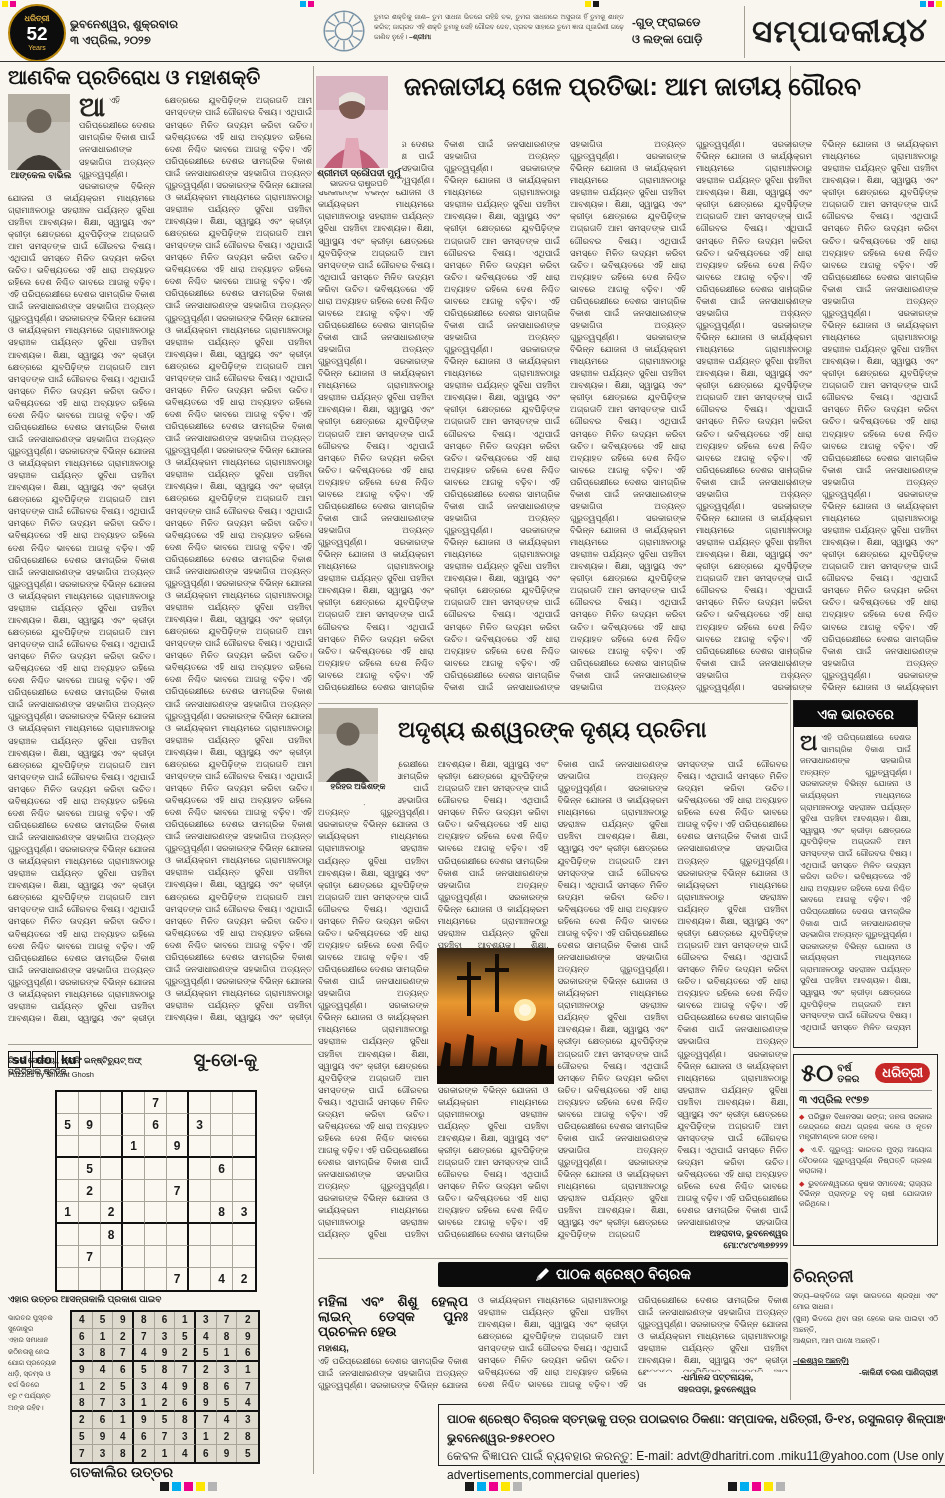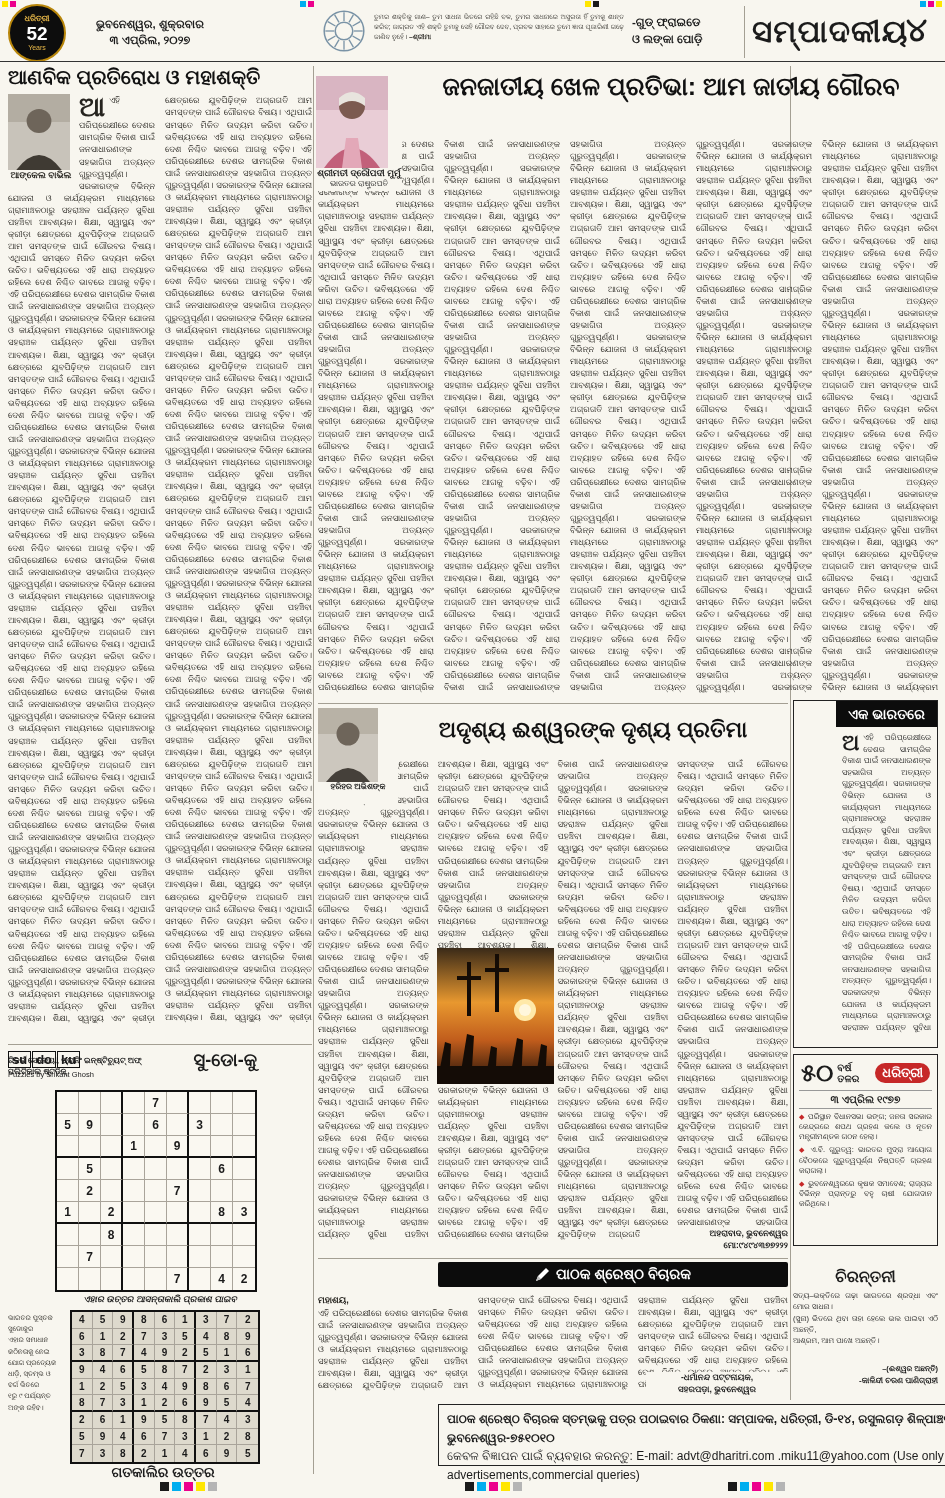--- a/index.html
+++ b/index.html
@@ -1,19 +1,19 @@
 <!DOCTYPE html>
 <html><head>
 <meta charset="utf-8">
 <style>
   html,body{margin:0;padding:0;background:#d9d9d9;font-family:"Liberation Sans","DejaVu Sans",sans-serif;}
   .page{position:relative;width:945px;height:1498px;margin:0 auto;background:#f8f6ef;color:#1b1b1b;overflow:hidden;}
   .abs{position:absolute;}
   .bold{font-weight:bold;}
-  .center{text-align:center;}
+  .center{text-align:left;}
   .jtext{text-align:justify;overflow:hidden;}
   .body-txt{font-size:8.5px;line-height:1.42;color:#26241f;}
   .cols2{column-count:2;column-gap:10px;}
   .cols3{column-count:3;column-gap:10px;}
   .cols4{column-count:4;column-gap:9px;}
   .cols5{column-count:5;column-gap:10px;}
   .dropcap{float:left;font-size:27px;font-weight:bold;line-height:.85;padding:2px 4px 0 0;}
   .vrule{width:1px;background:#a49f93;}
   .hrule{height:1px;background:#a49f93;}
   .headline{font-weight:bold;color:#111;line-height:1.12;}
@@ -184,21 +184,21 @@
         <path d="M98 136 L104 96 L110 98 L108 136 Z"></path>
         <rect y="118" width="117" height="18"></rect>
       </g>
     </svg>
     <div class="abs bold cover" style="left:640px;top:1228px;width:148px;text-align:right;font-size:8.5px;line-height:1.4;z-index:3;">
       <div>ଅହରାବାଦ, ଭୁବନେଶ୍ୱର</div>
       <div>ମୋ:୯୪୯୪୩୭୭୨୨୨</div>
     </div>
   </section>
 
-  <aside class="abs" style="left:793px;top:700px;width:145px;height:348px;border:1.5px solid #222;box-sizing:border-box;padding-left:42px;">
+  <aside class="abs" style="left:793px;top:700px;width:125px;height:348px;border:1.5px solid #222;box-sizing:border-box;">
     <div class="black-banner" style="height:26px;font-size:14px;">ଏକ ଭାରତରେ</div>
     <div class="jtext" style="padding:5px 6px;font-size:8px;line-height:1.45;height:306px;box-sizing:border-box;">
       <span class="dropcap" style="font-size:22px;">ଅ</span>
       <span>ଏହି ପରିପ୍ରେକ୍ଷୀରେ ଦେଶର ସାମଗ୍ରିକ ବିକାଶ ପାଇଁ ଜନସାଧାରଣଙ୍କ ସହଭାଗିତା ଅତ୍ୟନ୍ତ ଗୁରୁତ୍ୱପୂର୍ଣ୍ଣ। ସରକାରଙ୍କ ବିଭିନ୍ନ ଯୋଜନା ଓ କାର୍ଯ୍ୟକ୍ରମ ମାଧ୍ୟମରେ ଗ୍ରାମାଞ୍ଚଳଠାରୁ ସହରାଞ୍ଚଳ ପର୍ଯ୍ୟନ୍ତ ସୁବିଧା ପହଞ୍ଚିବା ଆବଶ୍ୟକ। ଶିକ୍ଷା, ସ୍ୱାସ୍ଥ୍ୟ ଏବଂ କ୍ରୀଡ଼ା କ୍ଷେତ୍ରରେ ଯୁବପିଢ଼ିଙ୍କ ଅଗ୍ରଗତି ଆମ ସମସ୍ତଙ୍କ ପାଇଁ ଗୌରବର ବିଷୟ। ଏଥିପାଇଁ ସମସ୍ତେ ମିଳିତ ଉଦ୍ୟମ କରିବା ଉଚିତ। ଭବିଷ୍ୟତରେ ଏହି ଧାରା ଅବ୍ୟାହତ ରହିଲେ ଦେଶ ନିଶ୍ଚିତ ଭାବରେ ଆଗକୁ ବଢ଼ିବ। ଏହି ପରିପ୍ରେକ୍ଷୀରେ ଦେଶର ସାମଗ୍ରିକ ବିକାଶ ପାଇଁ ଜନସାଧାରଣଙ୍କ ସହଭାଗିତା ଅତ୍ୟନ୍ତ ଗୁରୁତ୍ୱପୂର୍ଣ୍ଣ। ସରକାରଙ୍କ ବିଭିନ୍ନ ଯୋଜନା ଓ କାର୍ଯ୍ୟକ୍ରମ ମାଧ୍ୟମରେ ଗ୍ରାମାଞ୍ଚଳଠାରୁ ସହରାଞ୍ଚଳ ପର୍ଯ୍ୟନ୍ତ ସୁବିଧା ପହଞ୍ଚିବା ଆବଶ୍ୟକ। ଶିକ୍ଷା, ସ୍ୱାସ୍ଥ୍ୟ ଏବଂ କ୍ରୀଡ଼ା କ୍ଷେତ୍ରରେ ଯୁବପିଢ଼ିଙ୍କ ଅଗ୍ରଗତି ଆମ ସମସ୍ତଙ୍କ ପାଇଁ ଗୌରବର ବିଷୟ। ଏଥିପାଇଁ ସମସ୍ତେ ମିଳିତ ଉଦ୍ୟମ କରିବା ଉଚିତ। ଭବିଷ୍ୟତରେ ଏହି ଧାରା ଅବ୍ୟାହତ ରହିଲେ ଦେଶ ନିଶ୍ଚିତ ଭାବରେ ଆଗକୁ ବଢ଼ିବ। ଏହି ପରିପ୍ରେକ୍ଷୀରେ ଦେଶର ସାମଗ୍ରିକ ବିକାଶ ପାଇଁ ଜନସାଧାରଣଙ୍କ ସହଭାଗିତା ଅତ୍ୟନ୍ତ ଗୁରୁତ୍ୱପୂର୍ଣ୍ଣ। ସରକାରଙ୍କ ବିଭିନ୍ନ ଯୋଜନା ଓ କାର୍ଯ୍ୟକ୍ରମ ମାଧ୍ୟମରେ ଗ୍ରାମାଞ୍ଚଳଠାରୁ ସହରାଞ୍ଚଳ ପର୍ଯ୍ୟନ୍ତ ସୁବିଧା ପହଞ୍ଚିବା ଆବଶ୍ୟକ। ଶିକ୍ଷା, ସ୍ୱାସ୍ଥ୍ୟ ଏବଂ କ୍ରୀଡ଼ା କ୍ଷେତ୍ରରେ ଯୁବପିଢ଼ିଙ୍କ ଅଗ୍ରଗତି ଆମ ସମସ୍ତଙ୍କ ପାଇଁ ଗୌରବର ବିଷୟ। ଏଥିପାଇଁ ସମସ୍ତେ ମିଳିତ ଉଦ୍ୟମ କରିବା ଉଚିତ। ଭବିଷ୍ୟତରେ ଏହି ଧାରା ଅବ୍ୟାହତ ରହିଲେ ଦେଶ ନିଶ୍ଚିତ ଭାବରେ ଆଗକୁ ବଢ଼ିବ। ଏହି ପରିପ୍ରେକ୍ଷୀରେ ଦେଶର ସାମଗ୍ରିକ ବିକାଶ ପାଇଁ ଜନସାଧାରଣଙ୍କ ସହଭାଗିତା ଅତ୍ୟନ୍ତ ଗୁରୁତ୍ୱପୂର୍ଣ୍ଣ। ସରକାରଙ୍କ ବିଭିନ୍ନ ଯୋଜନା ଓ କାର୍ଯ୍ୟକ୍ରମ ମାଧ୍ୟମରେ ଗ୍ରାମାଞ୍ଚଳଠାରୁ ସହରାଞ୍ଚଳ ପର୍ଯ୍ୟନ୍ତ ସୁବିଧା ପହଞ୍ଚିବା ଆବଶ୍ୟକ। ଶିକ୍ଷା, ସ୍ୱାସ୍ଥ୍ୟ ଏବଂ କ୍ରୀଡ଼ା କ୍ଷେତ୍ରରେ ଯୁବପିଢ଼ିଙ୍କ ଅଗ୍ରଗତି ଆମ ସମସ୍ତଙ୍କ ପାଇଁ ଗୌରବର ବିଷୟ। ଏଥିପାଇଁ ସମସ୍ତେ ମିଳିତ ଉଦ୍ୟମ କରିବା ଉଚିତ। ଭବିଷ୍ୟତରେ ଏହି ଧାରା ଅବ୍ୟାହତ ରହିଲେ ଦେଶ ନିଶ୍ଚିତ ଭାବରେ ଆଗକୁ ବଢ଼ିବ।</span>
     </div>
   </aside>
 
   <aside class="abs" style="left:793px;top:1054px;width:145px;height:192px;border:1.5px solid #222;box-sizing:border-box;padding:4px 5px;">
     <div style="display:flex;align-items:center;justify-content:center;gap:4px;">
       <span style="font-size:24px;font-weight:bold;">୫୦</span>
@@ -213,33 +213,34 @@
       </div>
   </aside>
 
   <aside class="abs" style="left:793px;top:1268px;width:145px;height:130px;">
     <div class="center bold" style="font-size:16px;margin-bottom:4px;">ଚିରନ୍ତନୀ</div>
     <div>
         <div class="chira-line">ସତ୍ୟ–ଭକ୍ତିରେ ଗଢ଼ା ଭାରତରେ ଶ୍ରଦ୍ଧା ଏବଂ ମୋର ସାଧନା।</div>
         <div class="chira-line">(ସୁନା) ଭିତରେ ଥିବା ତାହା ହେଲେ ଭଲ ପାଇବା ଏଠି ଅଛନ୍ତି,</div>
         <div class="chira-line">ଆଶ୍ରମ, ଆମ ପାଖେ ଅଛନ୍ତି।</div>
       </div>
-    <div class="bold" style="font-size:7.5px;text-align:right;margin-top:18px;">–(ଈଶ୍ୱର ଅଛନ୍ତି)</div>
+    <div class="bold" style="font-size:7.5px;margin-top:10px;text-decoration:underline;">–(ଈଶ୍ୱର ଅଛନ୍ତି)</div>
     <div class="bold" style="font-size:8px;text-align:right;margin-top:2px;">-କାଳିନ୍ଦୀ ଚରଣ ପାଣିଗ୍ରାହୀ</div>
   </aside>
 
   <section>
     <div class="abs black-banner" style="left:438px;top:1262px;width:350px;height:25px;font-size:14.5px;gap:7px;border-radius:2px;">
       <svg width="14" height="14" viewBox="0 0 14 14">
         <path d="M1 13 L3 8 L11 0 L14 3 L6 11 Z" fill="#fff"></path>
         <path d="M1 13 L3 8 L6 11 Z" fill="#bbb"></path>
       </svg>
       <span>ପାଠକ ଶ୍ରେଷ୍ଠ ବିଚାରକ</span>
     </div>
     <div class="abs cols3 jtext body-txt" style="left:318px;top:1294px;width:470px;height:104px;">
+      <div class="headline" style="font-size:13.5px;margin-bottom:3px;">ମହିଳା ଏବଂ ଶିଶୁ ହେଲ୍ପ ଲାଇନ୍ ଡେସ୍କ ପୁନଃ ପ୍ରଚଳନ ହେଉ</div>
       <div class="bold" style="font-size:9px;">ମହାଶୟ,</div>
       <span>ଏହି ପରିପ୍ରେକ୍ଷୀରେ ଦେଶର ସାମଗ୍ରିକ ବିକାଶ ପାଇଁ ଜନସାଧାରଣଙ୍କ ସହଭାଗିତା ଅତ୍ୟନ୍ତ ଗୁରୁତ୍ୱପୂର୍ଣ୍ଣ। ସରକାରଙ୍କ ବିଭିନ୍ନ ଯୋଜନା ଓ କାର୍ଯ୍ୟକ୍ରମ ମାଧ୍ୟମରେ ଗ୍ରାମାଞ୍ଚଳଠାରୁ ସହରାଞ୍ଚଳ ପର୍ଯ୍ୟନ୍ତ ସୁବିଧା ପହଞ୍ଚିବା ଆବଶ୍ୟକ। ଶିକ୍ଷା, ସ୍ୱାସ୍ଥ୍ୟ ଏବଂ କ୍ରୀଡ଼ା କ୍ଷେତ୍ରରେ ଯୁବପିଢ଼ିଙ୍କ ଅଗ୍ରଗତି ଆମ ସମସ୍ତଙ୍କ ପାଇଁ ଗୌରବର ବିଷୟ। ଏଥିପାଇଁ ସମସ୍ତେ ମିଳିତ ଉଦ୍ୟମ କରିବା ଉଚିତ। ଭବିଷ୍ୟତରେ ଏହି ଧାରା ଅବ୍ୟାହତ ରହିଲେ ଦେଶ ନିଶ୍ଚିତ ଭାବରେ ଆଗକୁ ବଢ଼ିବ। ଏହି ପରିପ୍ରେକ୍ଷୀରେ ଦେଶର ସାମଗ୍ରିକ ବିକାଶ ପାଇଁ ଜନସାଧାରଣଙ୍କ ସହଭାଗିତା ଅତ୍ୟନ୍ତ ଗୁରୁତ୍ୱପୂର୍ଣ୍ଣ। ସରକାରଙ୍କ ବିଭିନ୍ନ ଯୋଜନା ଓ କାର୍ଯ୍ୟକ୍ରମ ମାଧ୍ୟମରେ ଗ୍ରାମାଞ୍ଚଳଠାରୁ ସହରାଞ୍ଚଳ ପର୍ଯ୍ୟନ୍ତ ସୁବିଧା ପହଞ୍ଚିବା ଆବଶ୍ୟକ। ଶିକ୍ଷା, ସ୍ୱାସ୍ଥ୍ୟ ଏବଂ କ୍ରୀଡ଼ା କ୍ଷେତ୍ରରେ ଯୁବପିଢ଼ିଙ୍କ ଅଗ୍ରଗତି ଆମ ସମସ୍ତଙ୍କ ପାଇଁ ଗୌରବର ବିଷୟ। ଏଥିପାଇଁ ସମସ୍ତେ ମିଳିତ ଉଦ୍ୟମ କରିବା ଉଚିତ। ଭବିଷ୍ୟତରେ ଏହି ଧାରା ଅବ୍ୟାହତ ରହିଲେ ଦେଶ ନିଶ୍ଚିତ ଭାବରେ ଆଗକୁ ବଢ଼ିବ। ଏହି ପରିପ୍ରେକ୍ଷୀରେ ଦେଶର ସାମଗ୍ରିକ ବିକାଶ ପାଇଁ ଜନସାଧାରଣଙ୍କ ସହଭାଗିତା ଅତ୍ୟନ୍ତ ଗୁରୁତ୍ୱପୂର୍ଣ୍ଣ। ସରକାରଙ୍କ ବିଭିନ୍ନ ଯୋଜନା ଓ କାର୍ଯ୍ୟକ୍ରମ ମାଧ୍ୟମରେ ଗ୍ରାମାଞ୍ଚଳଠାରୁ ସହରାଞ୍ଚଳ ପର୍ଯ୍ୟନ୍ତ ସୁବିଧା ପହଞ୍ଚିବା ଆବଶ୍ୟକ। ଶିକ୍ଷା, ସ୍ୱାସ୍ଥ୍ୟ ଏବଂ କ୍ରୀଡ଼ା କ୍ଷେତ୍ରରେ ଯୁବପିଢ଼ିଙ୍କ ଅଗ୍ରଗତି ଆମ ସମସ୍ତଙ୍କ ପାଇଁ ଗୌରବର ବିଷୟ। ଏଥିପାଇଁ ସମସ୍ତେ ମିଳିତ ଉଦ୍ୟମ କରିବା ଉଚିତ। ଭବିଷ୍ୟତରେ ଏହି ଧାରା ଅବ୍ୟାହତ ରହିଲେ ଦେଶ ନିଶ୍ଚିତ ଭାବରେ ଆଗକୁ ବଢ଼ିବ।</span>
     </div>
     <div class="abs bold cover" style="left:646px;top:1372px;width:142px;text-align:center;font-size:8.5px;line-height:1.4;z-index:3;">
       <div>-ଧର୍ମାନନ୍ଦ ପଟ୍ଟନାୟକ,</div>
       <div>ସହରପଡ଼ା, ଭୁବନେଶ୍ୱର</div>
     </div>
   </section>
 
   <div class="abs" style="left:438px;top:1404px;width:560px;height:62px;border:1.5px solid #222;box-sizing:border-box;padding:5px 8px;font-size:12px;line-height:1.55;">
@@ -333,21 +334,21 @@
         <div class="cell lastr"></div>
         <div class="cell lastr"></div>
         <div class="cell br lastr"></div>
         <div class="cell lastr"></div>
         <div class="cell lastr"></div>
         <div class="cell br lastr">7</div>
         <div class="cell lastr"></div>
         <div class="cell lastr">4</div>
         <div class="cell lastc lastr">2</div>
       </div>
-    <div class="abs center bold" style="left:8px;top:1294px;width:304px;font-size:9px;font-style:italic;">ଏହାର ଉତ୍ତର ଆସନ୍ତାକାଲି ପ୍ରକାଶ ପାଇବ</div>
+    <div class="abs center bold" style="left:8px;top:1294px;width:304px;font-size:9px;">ଏହାର ଉତ୍ତର ଆସନ୍ତାକାଲି ପ୍ରକାଶ ପାଇବ</div>
     <div class="abs" style="left:8px;top:1312px;width:56px;">
         <div class="instr-line">ଭାରତର ପୁସ୍ତକ</div>
         <div class="instr-line">ସୁଡୋକୁର</div>
         <div class="instr-line">ଏହାର ସମାଧାନ</div>
         <div class="instr-line">କଠିନତାକୁ ନେଇ</div>
         <div class="instr-line">ଯୋଗ ପ୍ରତ୍ୟେକ</div>
         <div class="instr-line">ଧାଡ଼ି, ସ୍ତମ୍ଭ ଓ</div>
         <div class="instr-line">ବର୍ଗ ଭିତରେ</div>
         <div class="instr-line">୧ରୁ ୯ ପର୍ଯ୍ୟନ୍ତ</div>
         <div class="instr-line">ଅଙ୍କ ରହିବ।</div>

